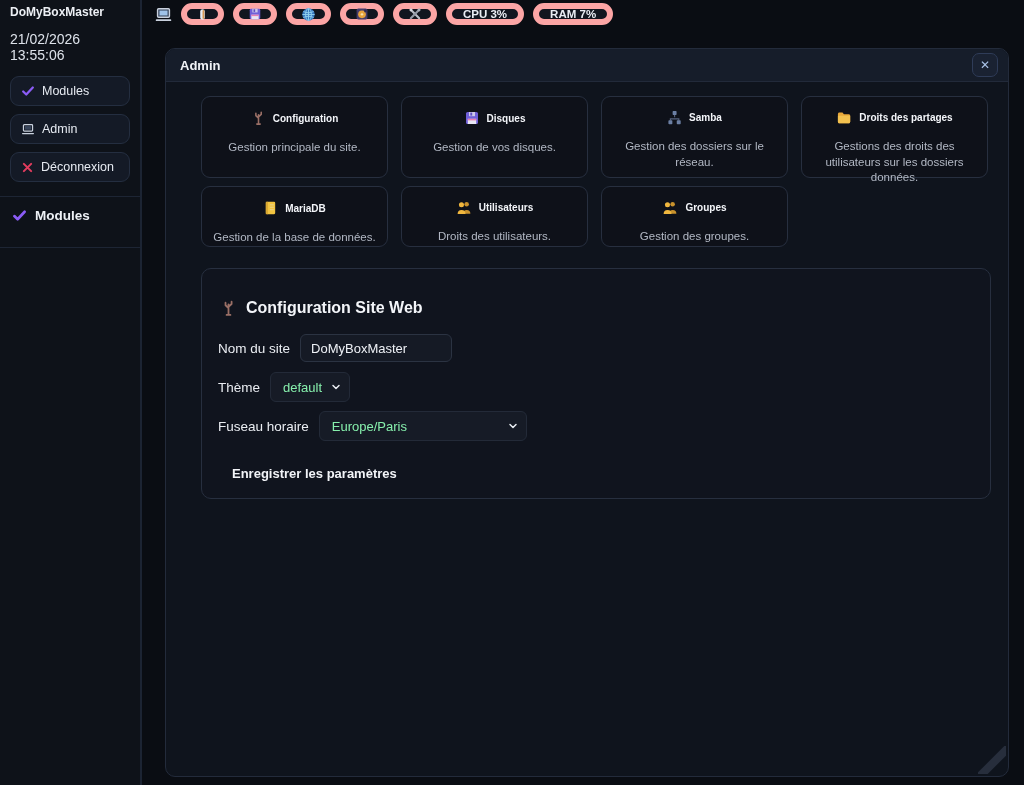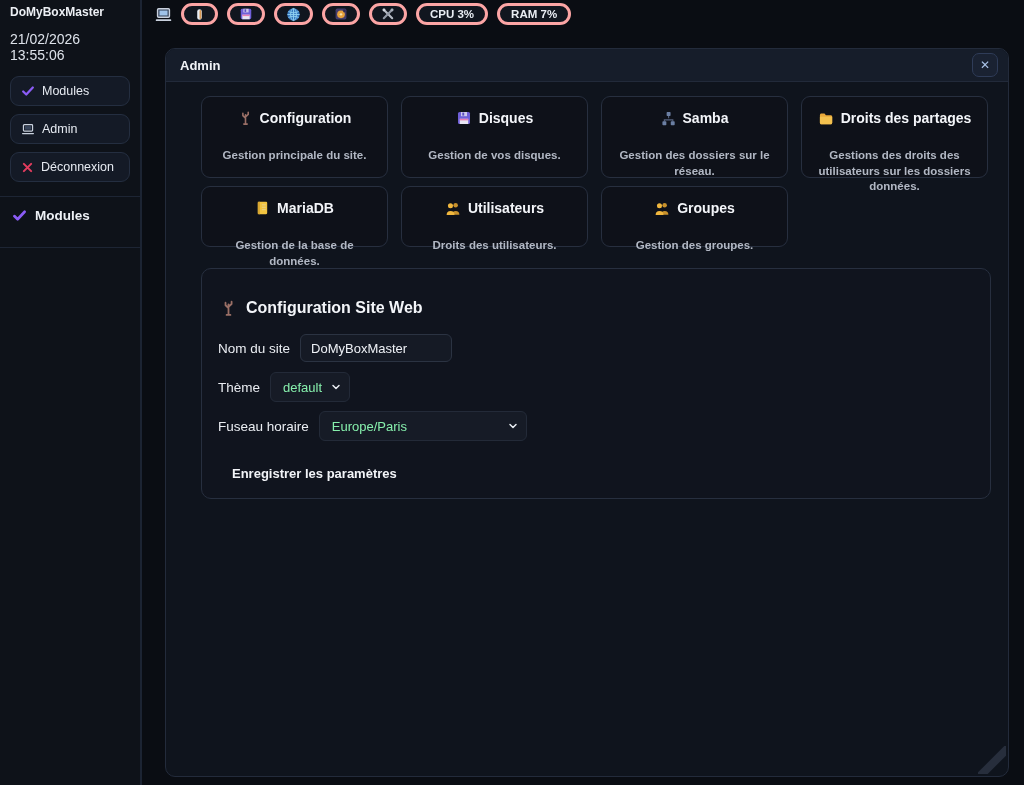--- a/index.html
+++ b/index.html
@@ -29,21 +29,21 @@
     display:flex;align-items:center;gap:8px;
     padding:11px 2px 10px 2px;font-size:13.5px;font-weight:bold;color:#eef1f6;
   }
   
   .topbar{
     position:absolute;left:155px;top:2px;height:24px;
     display:flex;align-items:center;gap:9px;
   }
   .pill{
     height:22px;box-sizing:border-box;
-    background:#11161f;border:3px solid #fca5a5;border-radius:12px;
+    background:#11161f;border:6px solid #fca5a5;border-radius:12px;
     display:flex;align-items:center;justify-content:center;padding:0 9px;
     cursor:pointer;
   }
   .pill.stat{font-size:11.5px;font-weight:bold;color:#e9edf3;padding:0 11px;cursor:default;}
   .tb-plain{display:flex;align-items:center;}
   
   .window{
     position:absolute;left:165px;top:48px;width:844px;height:729px;
     background:#0f141d;border:1px solid #232b3b;border-radius:10px;
     box-sizing:border-box;overflow:hidden;
@@ -63,24 +63,24 @@
   
   .cards-row{display:flex;gap:13px;margin-bottom:8px;}
   .card{
     width:187px;box-sizing:border-box;
     background:#0e1119;border:1px solid #272f3f;border-radius:9px;
     text-align:center;padding:13px 8px 0 8px;cursor:pointer;
   }
   .cards-row.r1 .card{height:82px;}
   .cards-row.r2 .card{height:61px;}
   .card-title{
-    font-size:14px;font-weight:bold;color:#f3f5f9;
+    font-size:10px;font-weight:bold;color:#f3f5f9;
     display:flex;align-items:center;justify-content:center;gap:7px;
   }
-  .card-sub{font-size:11.5px;color:#b2b8c4;margin-top:22px;line-height:1.35;font-weight:bold;}
+  .card-sub{font-size:11.5px;color:#b2b8c4;margin-top:14px;line-height:1.35;}
   
   .panel{
     margin-top:21px;width:790px;height:231px;box-sizing:border-box;
     background:#10141e;border:1px solid #272f3f;border-radius:10px;
     padding:30px 20px 0 16px;
   }
   .panel-heading{
     display:flex;align-items:center;gap:9px;margin:0 0 16px 2px;
     font-size:16px;font-weight:bold;color:#f3f5f9;
   }

